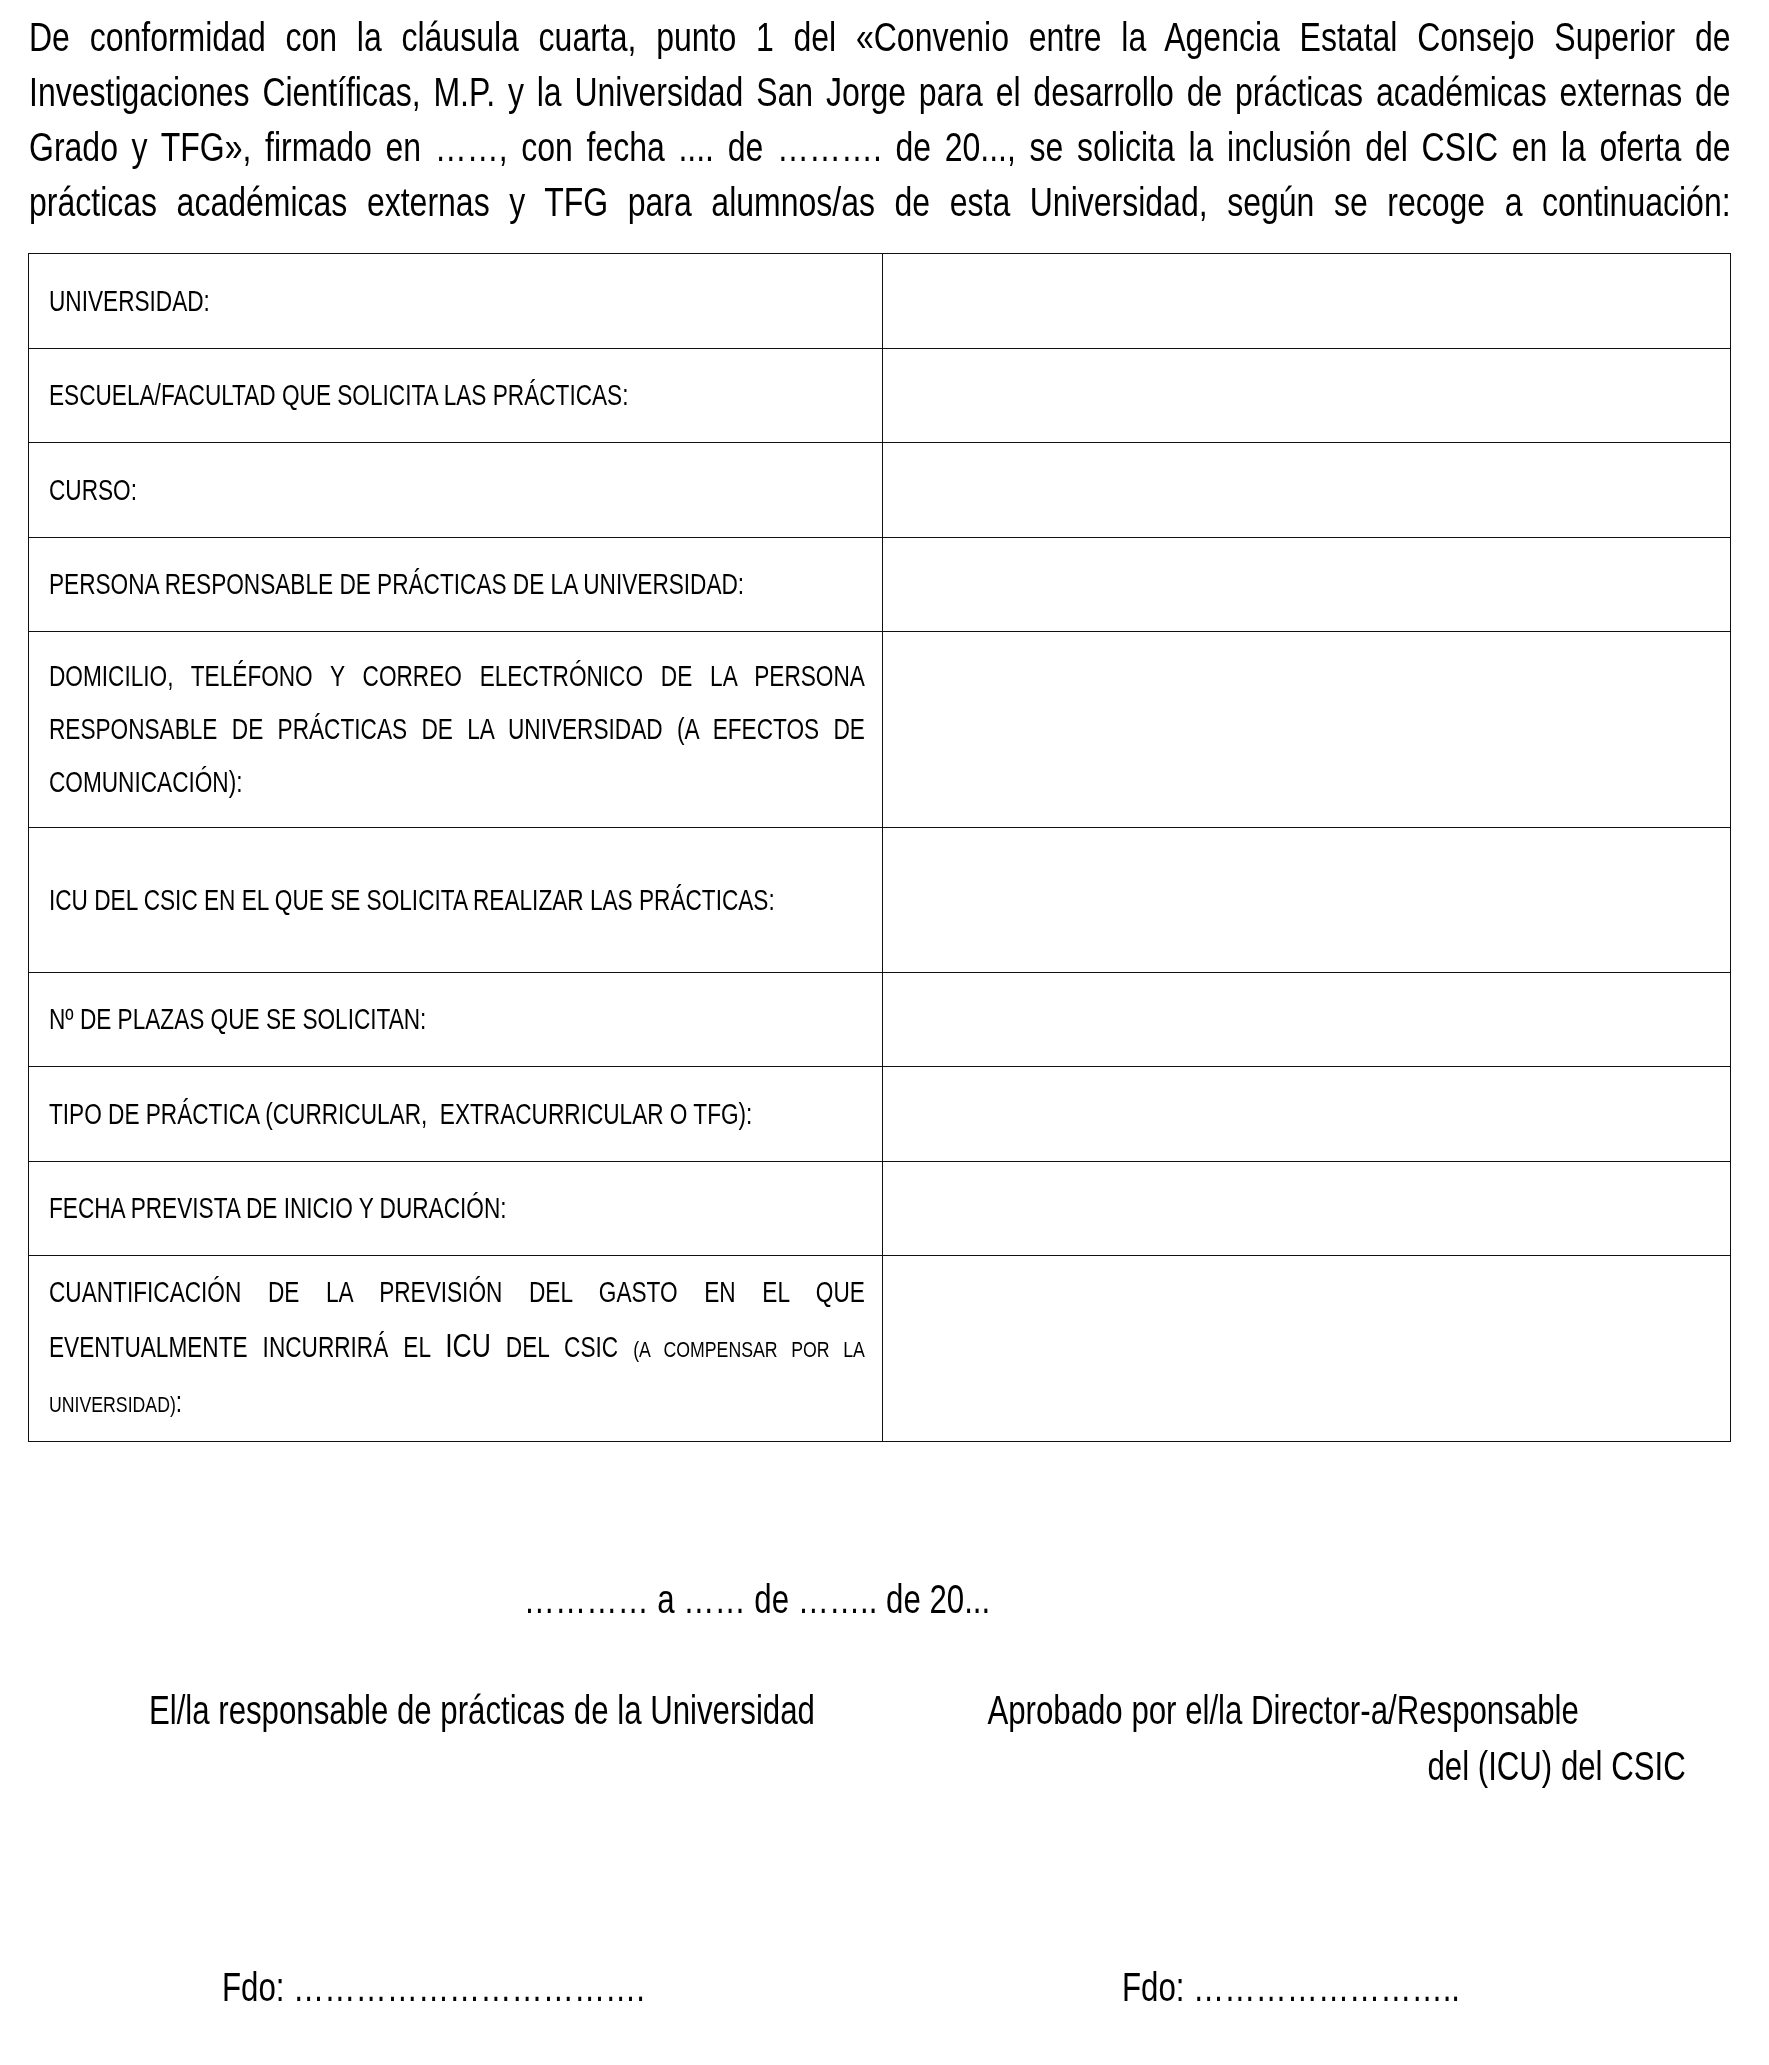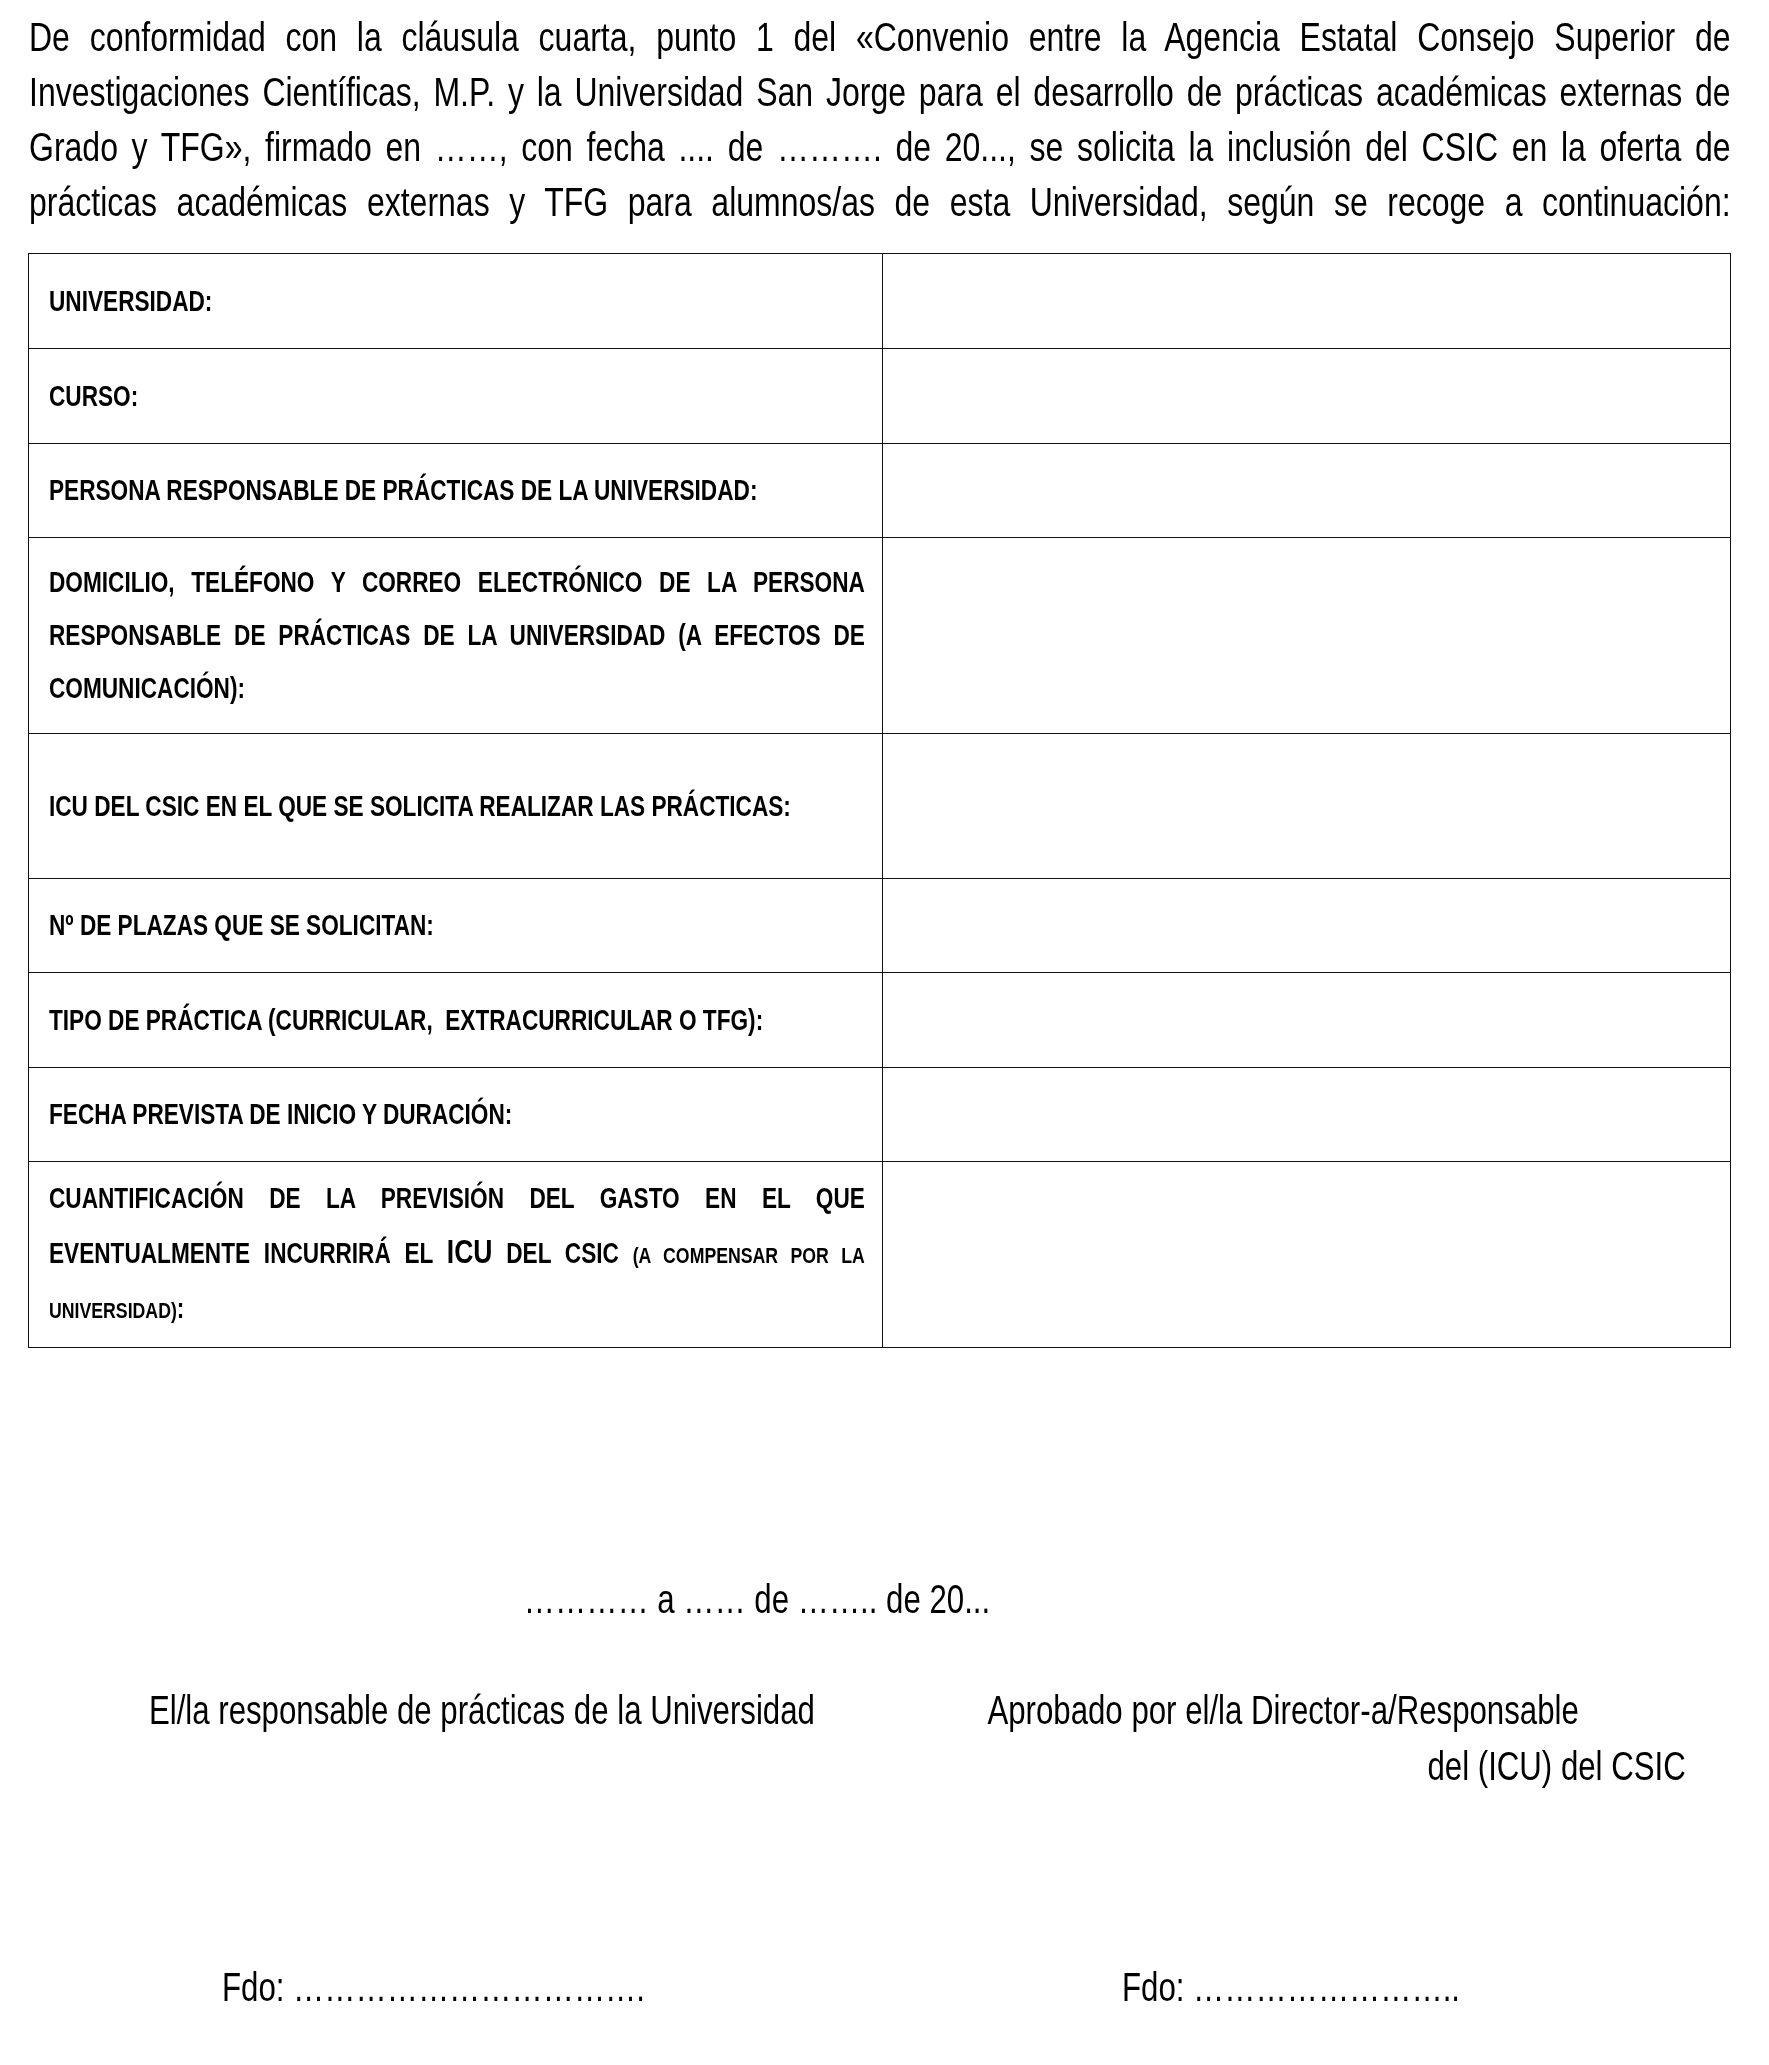--- a/index.html
+++ b/index.html
@@ -9,21 +9,21 @@
 
   
   #intro { position:absolute; left:28.5px; top:10px; width:1702px; height:227px; }
   #intro .cond { width:2127px; transform:scaleX(0.8); font-size:40px; line-height:55px;
                  text-align:justify; text-align-last:justify; }
 
   
   #form-table { position:absolute; left:28px; top:253px; width:1703px; border-collapse:collapse; table-layout:fixed; }
   #form-table td { border:1.7px solid #111111; padding:0; vertical-align:middle; }
   #form-table td.label-cell { width:853px; }
-  .label-wrap { padding-left:20px; width:816px; overflow:visible;font-weight:bold; }
+  .label-wrap { padding-left:20px; width:816px; overflow:visible; }
   .label-wrap .cond { width:1046px; transform:scaleX(0.78); font-size:29px; line-height:53px; }
   .label-wrap .cond.just { text-align:justify; }
   .small-caps-note { font-size:22.7px; }
   .icu-big { font-size:34px; }
   .value-cell { background:#ffffff; }
 
   
   .line { position:absolute; white-space:nowrap; font-size:40px; line-height:40px; }
   .line .cond { display:inline-block; transform:scaleX(0.78); transform-origin:50% 0; }
   #date-line { left:458px; width:839px; top:1579px; }
@@ -40,20 +40,28 @@
 <div id="intro">
   <span class="cond">De conformidad con la cláusula cuarta, punto 1 del «Convenio entre la Agencia Estatal Consejo Superior de Investigaciones Científicas, M.P. y la Universidad San Jorge para el desarrollo de prácticas académicas externas de Grado y TFG», firmado en ……, con fecha .... de ………. de 20..., se solicita la inclusión del CSIC en la oferta de prácticas académicas externas y TFG para alumnos/as de esta Universidad, según se recoge a continuación:</span>
 </div>
 
 <table id="form-table">
   <tbody>
       <tr style="height:95px">
     <td class="label-cell">
           <div class="label-wrap">
             <span class="cond">UNIVERSIDAD:</span>
+          </div>
+        </td>
+    <td class="value-cell"></td>
+  </tr>
+  <tr style="height:94px">
+    <td class="label-cell">
+          <div class="label-wrap">
+            <span class="cond">ESCUELA/FACULTAD QUE SOLICITA LAS PRÁCTICAS:</span>
           </div>
         </td>
     <td class="value-cell"></td>
   </tr>
   <tr style="height:95px">
     <td class="label-cell">
           <div class="label-wrap">
             <span class="cond">CURSO:</span>
           </div>
         </td>

